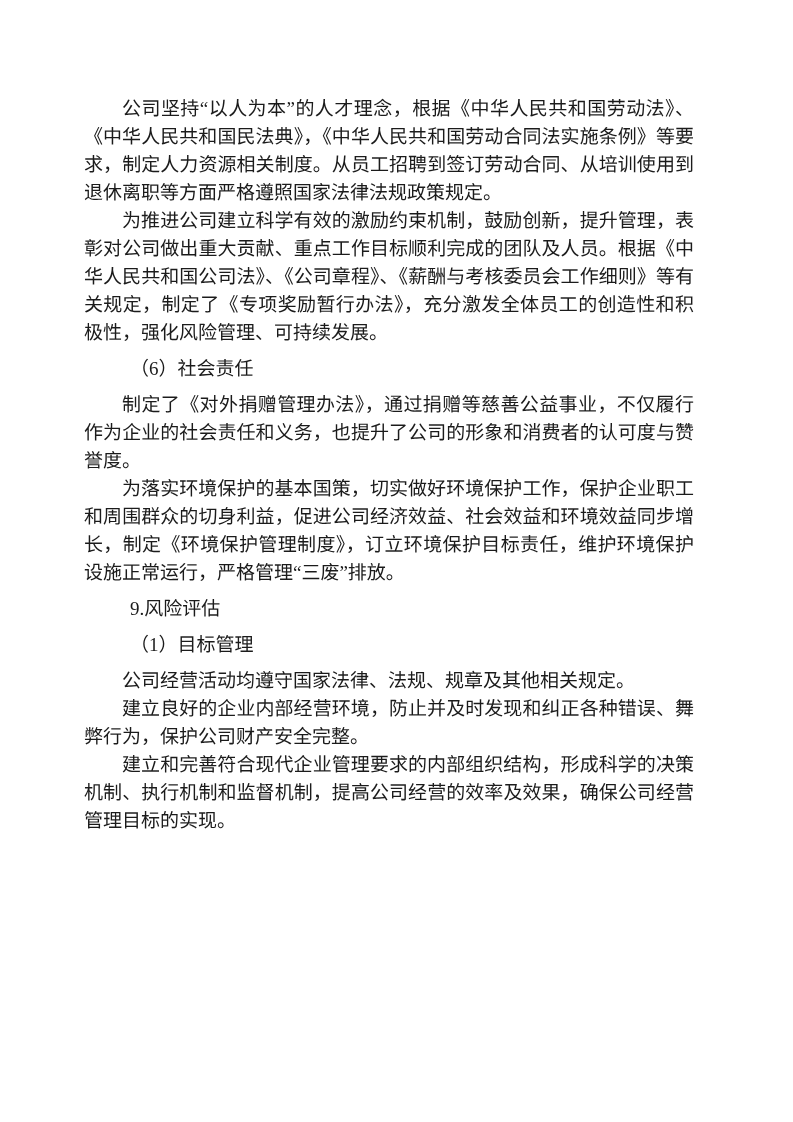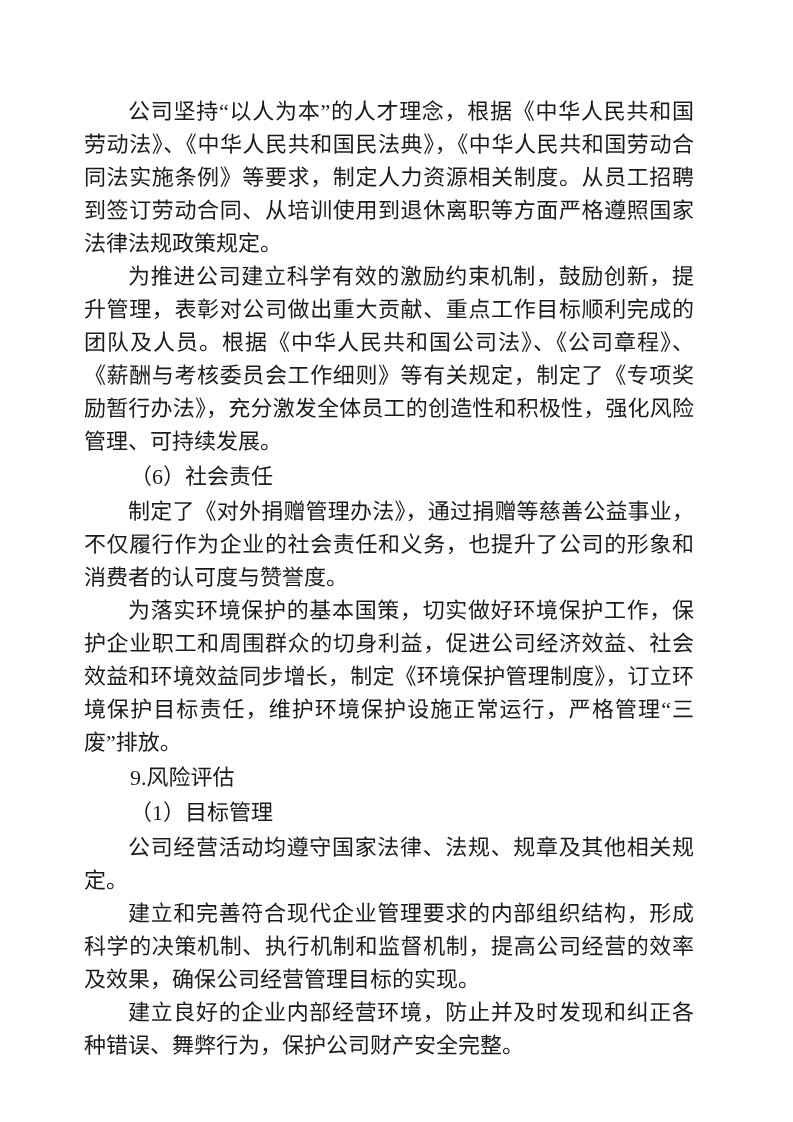--- a/index.html
+++ b/index.html
@@ -12,46 +12,46 @@
     height: 1122px;
     overflow: hidden;
   }
   .page {
     box-sizing: border-box;
     width: 793px;
     height: 1122px;
     padding: 95px 99px 0 84px;
     background: #ffffff;
     font-family: "Liberation Serif", "DejaVu Serif", serif;
-    font-size: 22px;
-    line-height: 33px;
+    font-size: 19px;
+    line-height: 28px;
     color: #1b1b1b;
   }
   .para {
     margin: 0;
     text-indent: 2em;
     text-align: justify;
     text-justify: inter-ideograph;
     word-break: normal;
     overflow-wrap: break-word;
   }
   .heading {
-    margin: 2px;
+    margin: 8px;
     text-indent: 2em;
     text-align: left;
     font-weight: normal;
   }
 </style>
 </head>
 <body>
 
 <div class="page">
   <p class="para">公司坚持“以人为本”的人才理念，根据《中华人民共和国劳动法》、《中华人民共和国民法典》，《中华人民共和国劳动合同法实施条例》等要求，制定人力资源相关制度。从员工招聘到签订劳动合同、从培训使用到退休离职等方面严格遵照国家法律法规政策规定。</p>
   <p class="para">为推进公司建立科学有效的激励约束机制，鼓励创新，提升管理，表彰对公司做出重大贡献、重点工作目标顺利完成的团队及人员。根据《中华人民共和国公司法》、《公司章程》、《薪酬与考核委员会工作细则》等有关规定，制定了《专项奖励暂行办法》，充分激发全体员工的创造性和积极性，强化风险管理、可持续发展。</p>
   <p class="heading">（6）社会责任</p>
   <p class="para">制定了《对外捐赠管理办法》，通过捐赠等慈善公益事业，不仅履行作为企业的社会责任和义务，也提升了公司的形象和消费者的认可度与赞誉度。</p>
   <p class="para">为落实环境保护的基本国策，切实做好环境保护工作，保护企业职工和周围群众的切身利益，促进公司经济效益、社会效益和环境效益同步增长，制定《环境保护管理制度》，订立环境保护目标责任，维护环境保护设施正常运行，严格管理“三废”排放。</p>
   <p class="heading">9.风险评估</p>
   <p class="heading">（1）目标管理</p>
   <p class="para">公司经营活动均遵守国家法律、法规、规章及其他相关规定。</p>
+  <p class="para">建立良好的企业内部经营环境，防止并及时发现和纠正各种错误、舞弊行为，保护公司财产安全完整。</p>
   <p class="para">建立和完善符合现代企业管理要求的内部组织结构，形成科学的决策机制、执行机制和监督机制，提高公司经营的效率及效果，确保公司经营管理目标的实现。</p>
-  <p class="para">建立良好的企业内部经营环境，防止并及时发现和纠正各种错误、舞弊行为，保护公司财产安全完整。</p>
 </div>
 
 </body></html>

